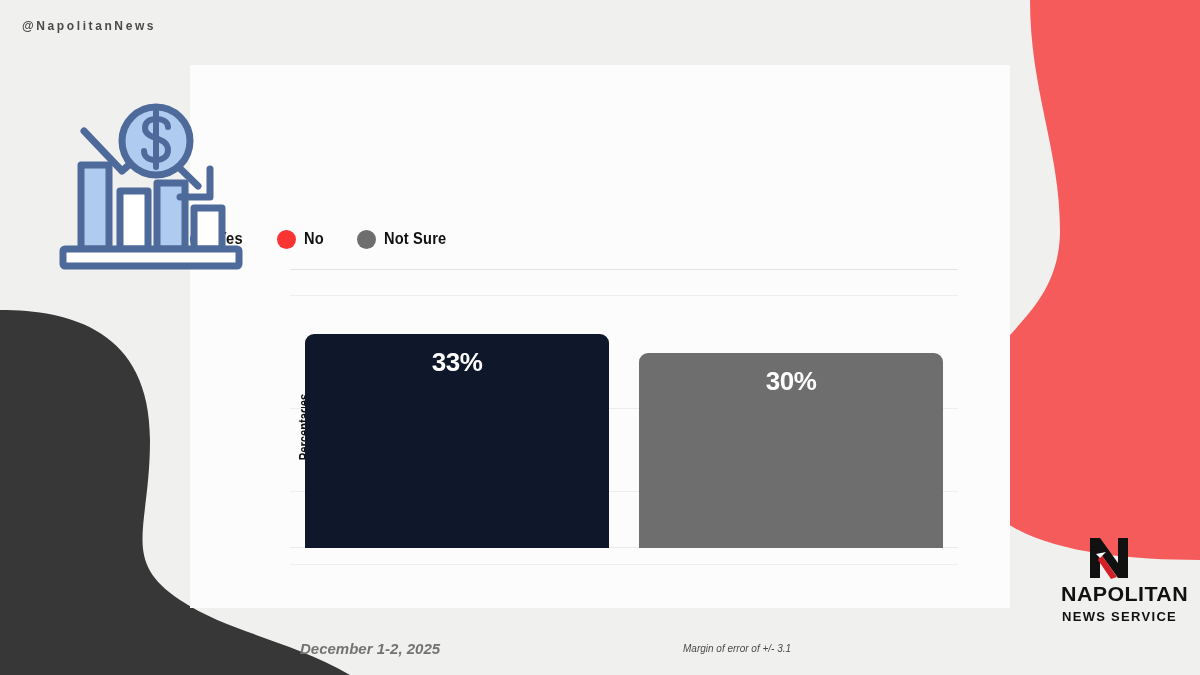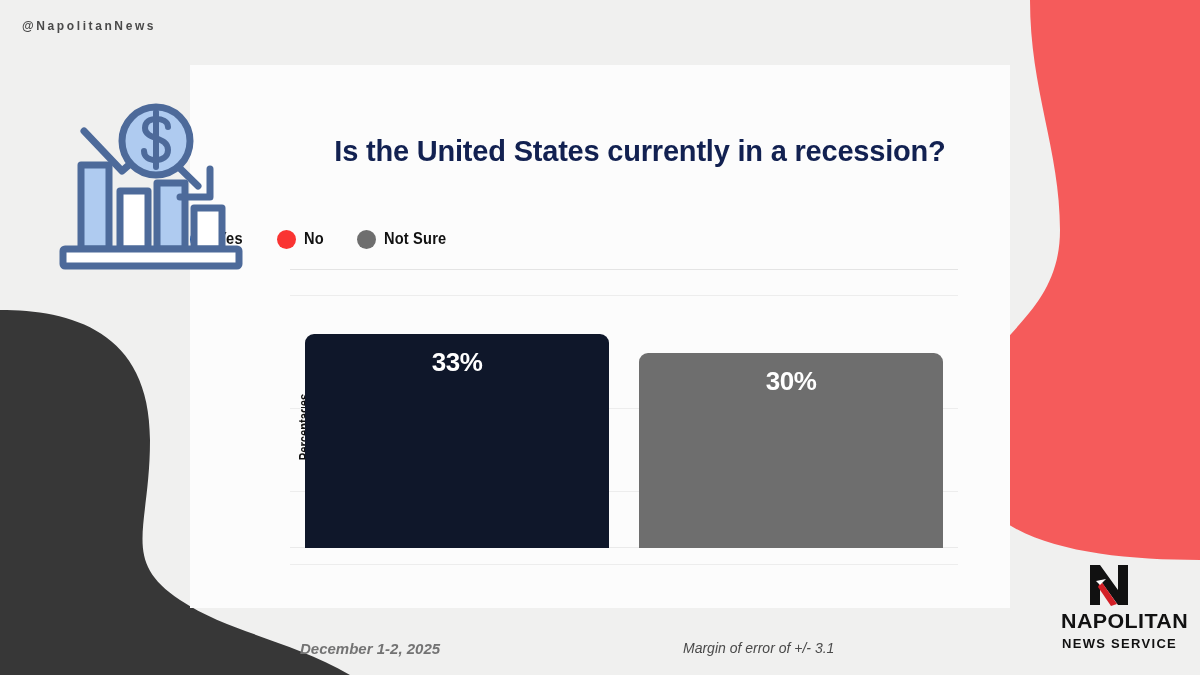--- a/index.html
+++ b/index.html
@@ -89,26 +89,26 @@
   }
 
   
   #footer-date {
     position:absolute; left:300px; top:648px; z-index:4;
     font-size:15px; font-weight:bold; font-style:italic; color:#737373;
     transform:translateY(-50%);
   }
   #footer-moe {
     position:absolute; left:683px; top:648px; z-index:4;
-    font-size:14px; font-style:italic; color:#4A4A4A;
+    font-size:10px; font-style:italic; color:#4A4A4A;
     transform:translateY(-50%);
   }
 
   
-  #logo { position:absolute; left:1062px; top:563px; z-index:4; width:96px; text-align:left; }
+  #logo { position:absolute; left:1062px; top:536px; z-index:4; width:96px; text-align:left; }
   #logo-word {
     font-size:21px; font-weight:bold; color:#111; letter-spacing:0.4px;
     margin-top:2px; white-space:nowrap;
     transform:scaleX(1.02);
   }
   #logo-sub {
     font-size:13px; font-weight:bold; color:#111; letter-spacing:1.3px;
     margin-top:3px; white-space:nowrap;
   }
 </style>
@@ -135,21 +135,20 @@
     <path d="M122,94 L152,94 L152,66"></path>
     <circle cx="98" cy="38" r="34" fill="#AFCBF0"></circle>
     <path d="M110,24 C110,18 104,16 98,16 C92,16 87,19 87,25
           C87,37 110,33 110,47 C110,54 104,57 98,57 C91,57 86,54 86,48" stroke-width="6"></path>
     <path d="M98,9 L98,64" stroke-width="6"></path>
   </g>
 </svg>
 
 <div id="card">
 
-  <div id="chart-title">Is the United States currently in a recession?</div>
 
   <div id="legend">
     <div class="legend-item">
       <span class="legend-dot" style="background:#0A50AE"></span>
       <span class="legend-label">Yes</span>
     </div>
     <div class="legend-item">
       <span class="legend-dot" style="background:#FA3432"></span>
       <span class="legend-label">No</span>
     </div>

